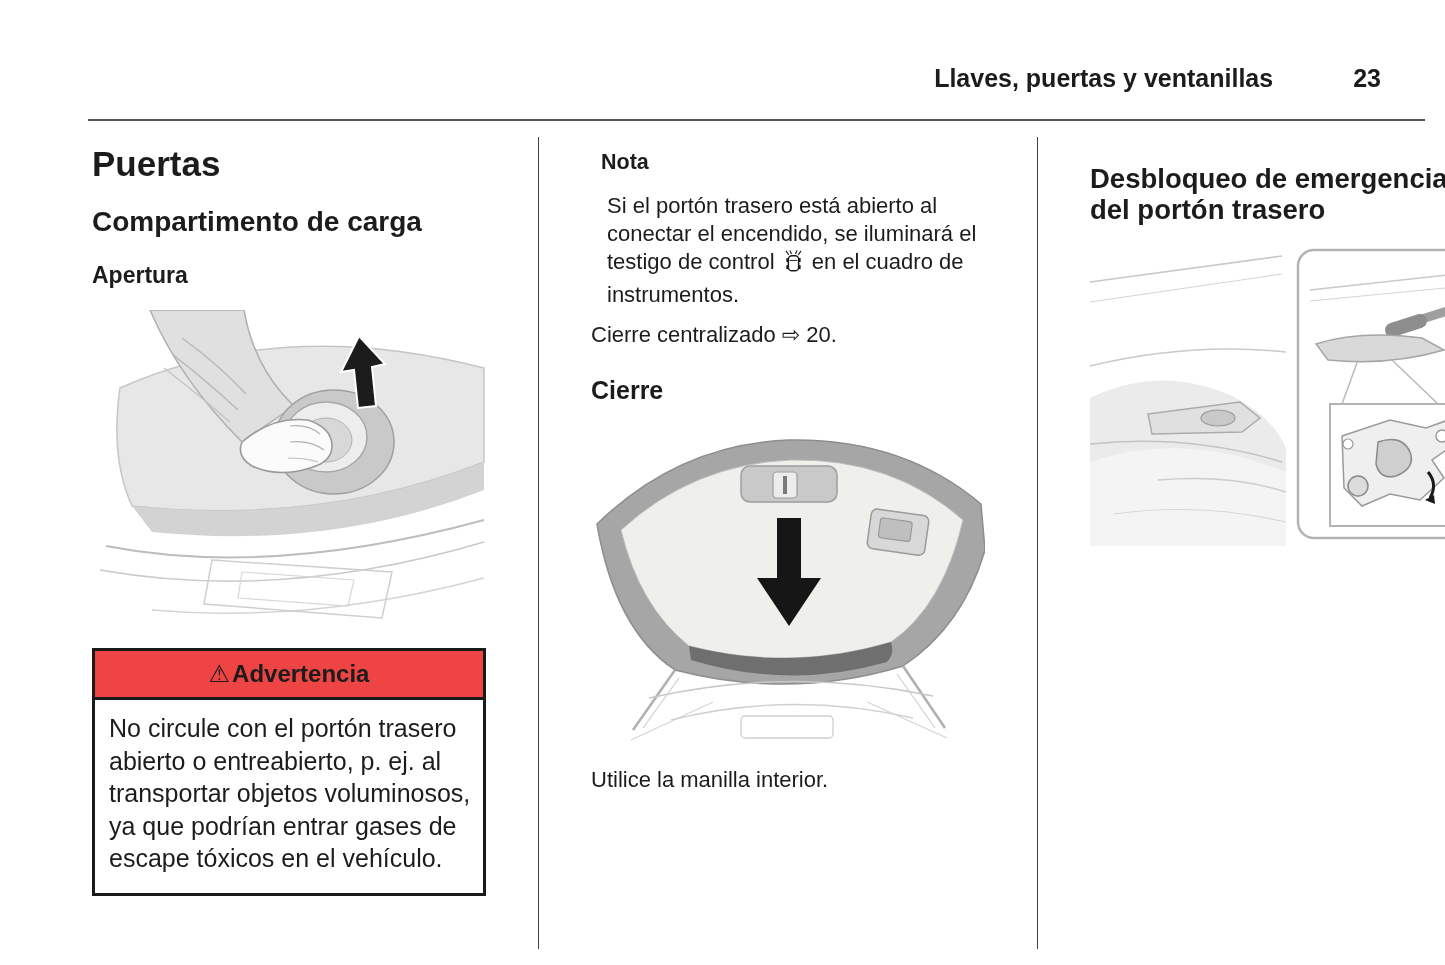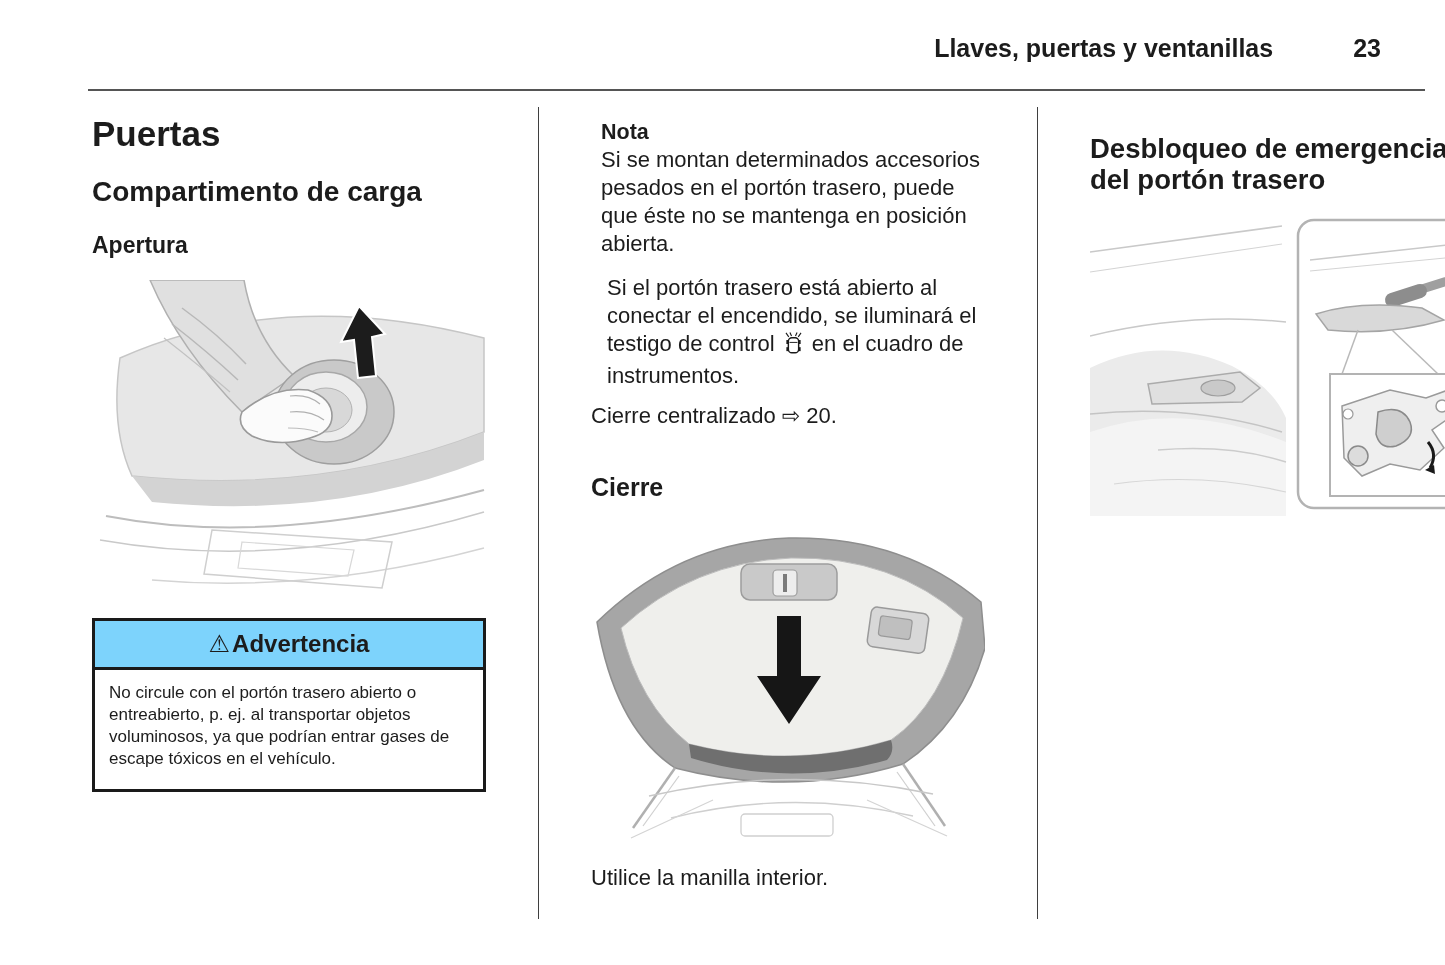--- a/index.html
+++ b/index.html
@@ -9,20 +9,21 @@
     background:#ffffff;
     overflow:hidden;
     font-family:"Liberation Sans","DejaVu Sans",sans-serif;
     color:#1c1c1c;
     -webkit-font-smoothing:antialiased;
   }
   
   .header{
     display:flex;justify-content:flex-end;align-items:baseline;
     padding:34px 64px 0 88px;
+    margin-top:30px;
   }
   .header-title{font-size:25px;font-weight:bold;line-height:26px;}
   .header-page{font-size:25px;font-weight:bold;margin-left:80px;}
   .rule{height:2px;background:#555;margin:26px 20px 0 88px;}
 
   
   .columns{display:flex;margin:16px 0 0 92px;align-items:flex-start;gap:24px;}
   .col{width:394px;flex:none;}
   .col3{width:392px;}
   .vdivider{flex:none;width:1px;height:812px;background:#3f3f3f;margin:0 28px;}
@@ -36,35 +37,35 @@
   .fig{width:100%;display:block;}
   .fig1{margin-top:22px;height:320px;}
   .fig2{margin-top:24px;height:320px;}
   .fig3{margin-top:20px;height:300px;}
 
   .opening-instruction{margin-top:14px;}
 
   
   .warning{border:3px solid #1a1a1a;margin-top:18px;}
   .warning-header{
-    background:#7dd3fc;border-bottom:3px solid #1a1a1a;
+    background:#ef4444;border-bottom:3px solid #1a1a1a;
     text-align:center;font-weight:bold;font-size:24px;
     padding:9px 0;
   }
   .warning-header .tri{font-weight:normal;margin-right:2px;}
-  .warning-body{padding:12px 4px 18px 14px;font-size:17px;line-height:1.3;border-radius:10px;}
+  .warning-body{padding:12px 4px 18px 14px;font-size:25px;line-height:1.3;border-radius:10px;}
 
   
   .note{margin-left:10px;margin-top:12px;}
   .note-title{font-size:21.5px;font-weight:bold;line-height:1.25;}
   .note-body{font-size:22px;}
   .indicator{margin-top:16px;margin-left:16px;}
   .crossref{margin-top:12px;}
   .crossref .arrow{font-family:"DejaVu Sans",sans-serif;}
-  .cierre-title{font-size:25px;margin-top:44px;}
+  .cierre-title{font-size:25px;margin-top:28px;}
   .fig-caption{margin-top:18px;}
   .telltale{display:inline-block;vertical-align:-5px;margin:0 3px;}
 
   
   .closing-text{margin-top:2px;}
   .emergency-title{font-size:27.5px;margin-top:26px;line-height:1.14;}
   .emergency-text{margin-top:36px;}
 </style>
 </head>
 <body>
@@ -121,21 +122,20 @@
         </div>
         <div class="warning-body">No circule con el portón trasero abierto o entreabierto, p. ej. al transportar objetos voluminosos, ya que podrían entrar gases de escape tóxicos en el vehículo.</div>
       </div>
     </section>
 
     <div class="vdivider"></div>
 
     <section class="col col2">
       <div class="note">
         <div class="note-title">Nota</div>
-        <p class="note-body">Si se montan determinados accesorios pesados en el portón trasero, puede que éste no se mantenga en posición abierta.</p>
       </div>
 
       <p class="indicator">
         <span>Si el portón trasero está abierto al conectar el encendido, se iluminará el testigo de control</span>
         <span class="telltale">
           <svg viewBox="0 0 24 30" width="19" height="24">
             <rect x="5.5" y="7" width="13" height="19" rx="4.5" fill="none" stroke="#1a1a1a" stroke-width="1.8"></rect>
             <rect x="3" y="10" width="2.6" height="5" fill="#1a1a1a"></rect>
             <rect x="18.4" y="10" width="2.6" height="5" fill="#1a1a1a"></rect>
             <rect x="3" y="19" width="2.6" height="5" fill="#1a1a1a"></rect>

